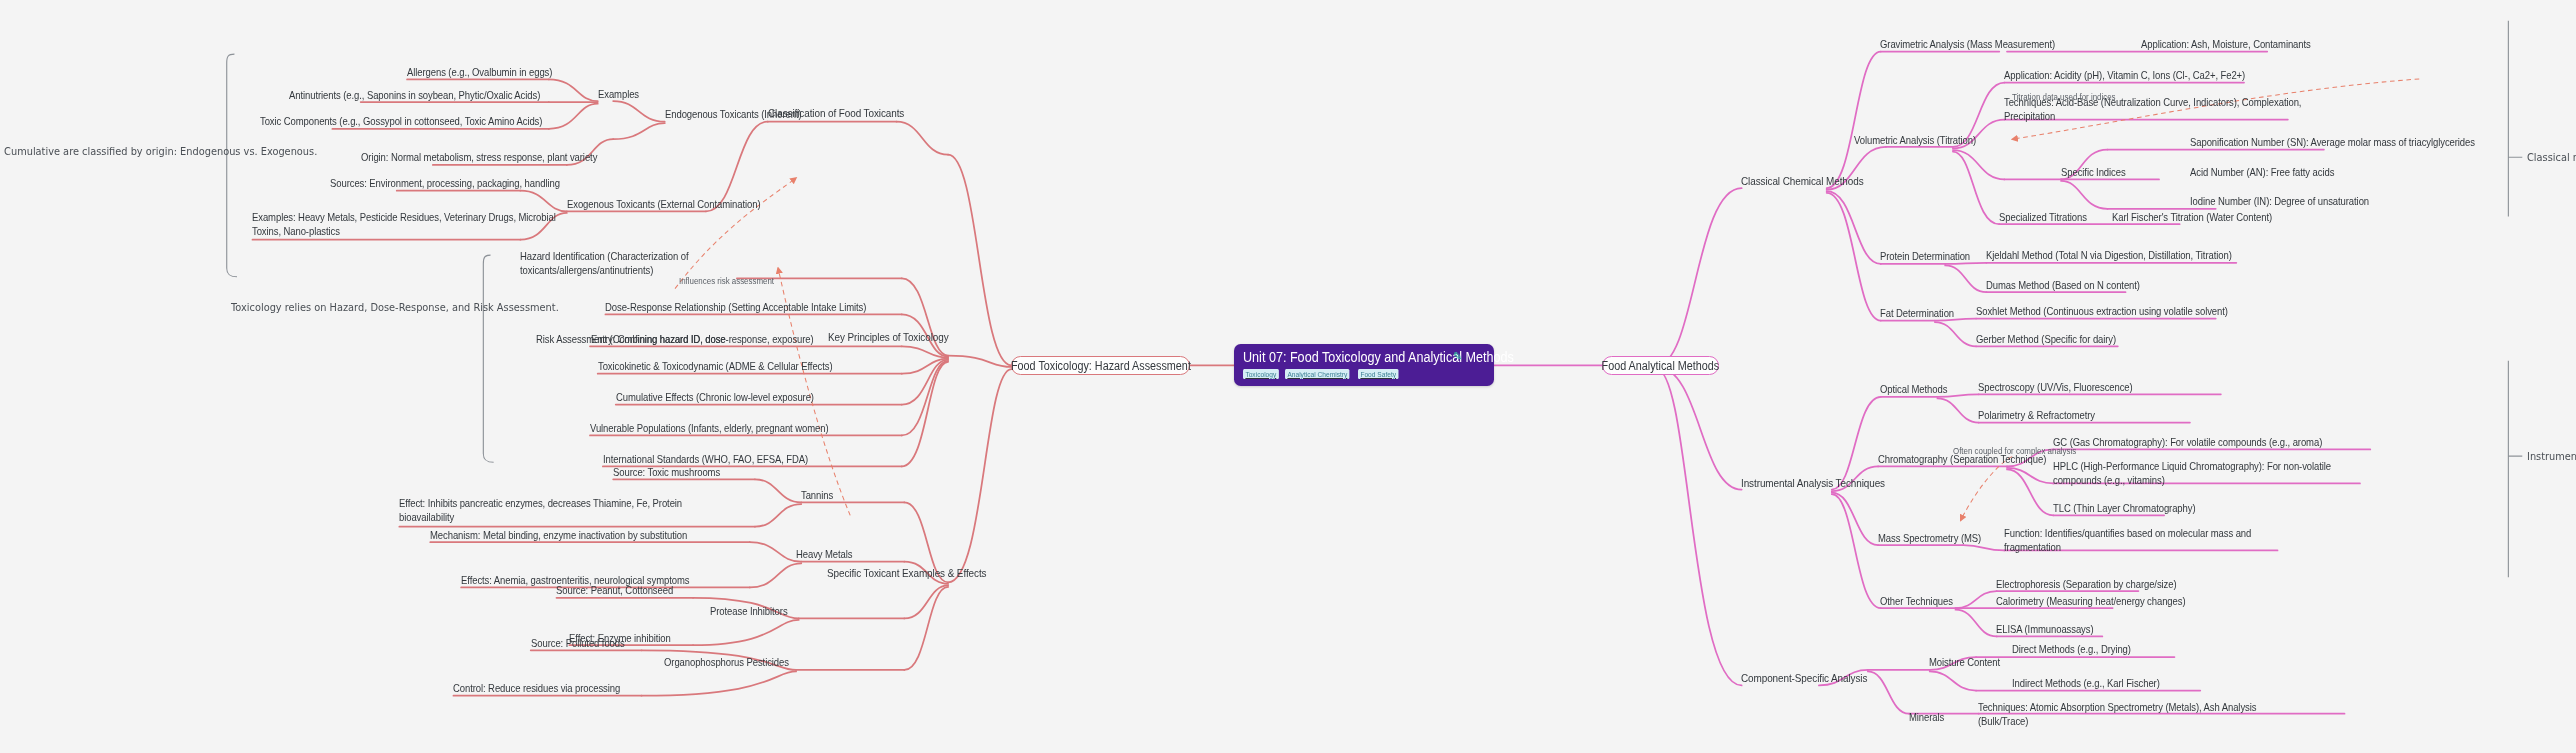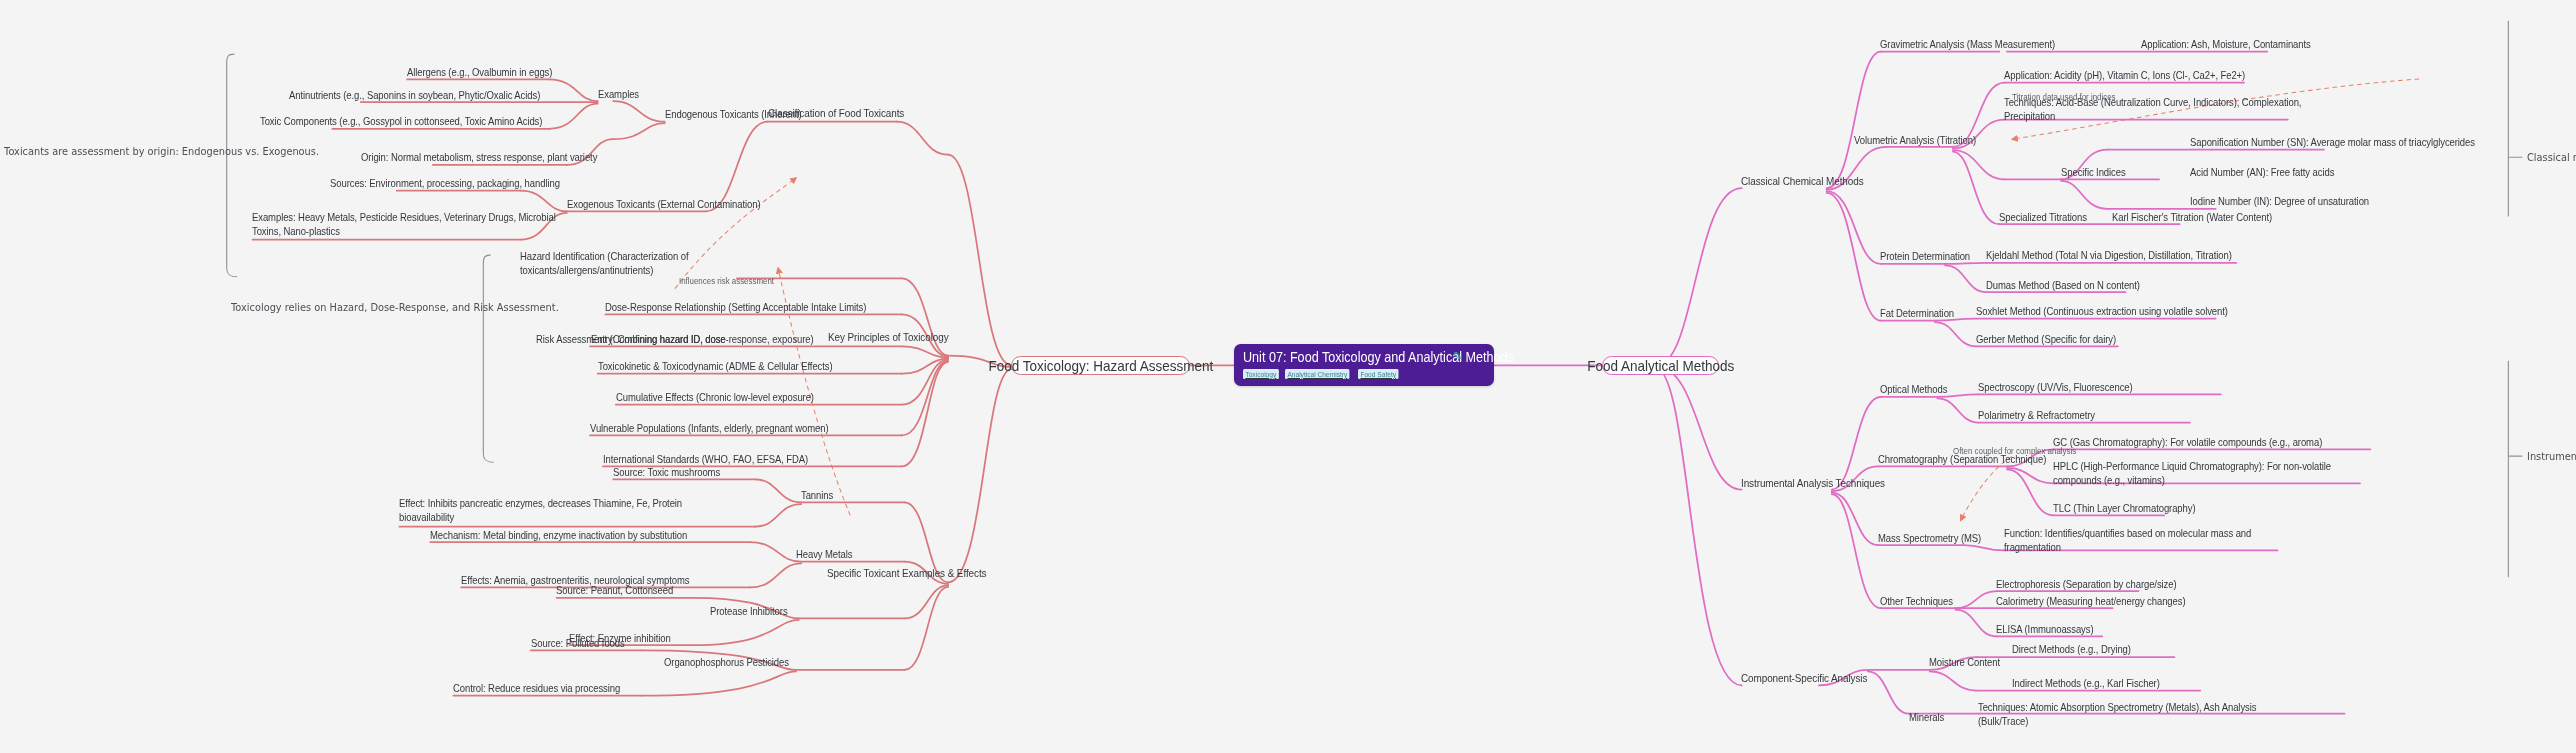--- a/index.html
+++ b/index.html
@@ -23,21 +23,21 @@
       font-family:"Liberation Sans","DejaVu Sans",sans-serif;}
   #root-pencil{position:absolute;left:219px;top:6.2px;font-size:11.3px;color:#35c7a6;}
   #root-tags{position:absolute;left:9.3px;top:25px;display:flex;gap:2.6px;text-decoration:underline;}
   #root-tags .tag{background:#d6eef5;color:#3b7f93;border-radius:1.5px;
       padding:0.5px 2.6px;font-size:7.2px;white-space:nowrap;
       transform:scaleX(.92);transform-origin:left center;}
 
   
   .pill{position:absolute;background:#fdfdfd;border:1.1px solid #d9787c;
       border-radius:10.3px;height:19px;display:flex;align-items:center;
-      justify-content:center;padding:0 8.2px;font-size:15px;color:#33383d;
+      justify-content:center;padding:0 8.2px;font-size:12px;color:#33383d;
       white-space:nowrap;box-sizing:border-box;}
   .pill span{transform:scaleX(.9);display:inline-block;}
   .pill.pink{border-color:#e06cc4;}
 
   
   .annot{position:absolute;font-size:9.8px;color:#4a4f55;white-space:nowrap;
       font-family:"DejaVu Sans","Liberation Sans",sans-serif;}
   .annot-rel{position:absolute;font-size:8.8px;color:#5a5f66;white-space:nowrap;
       transform:scaleX(.9);transform-origin:left center;}
 </style>
@@ -323,19 +323,19 @@
   <div class="lbl" style="left:2012px;top:642px;">Direct Methods (e.g., Drying)</div>
   <div class="lbl" style="left:2012px;top:676px;">Indirect Methods (e.g., Karl Fischer)</div>
   <div class="lbl" style="left:1909px;top:710px;">Minerals</div>
   <div class="lbl" style="left:1978px;top:700px;">Techniques: Atomic Absorption Spectrometry (Metals), Ash Analysis
 (Bulk/Trace)</div>
 
   <div class="annot-rel" style="left:679px;top:276px;">Influences risk assessment</div>
   <div class="annot-rel" style="left:2012px;top:92px;">Titration data used for indices</div>
   <div class="annot-rel" style="left:1953px;top:446px;">Often coupled for complex analysis</div>
 
-  <div class="annot" style="left:4.1px;top:146px;">Toxicants are assessment by origin: Endogenous vs. Exogenous.</div>
+  <div class="annot" style="left:4.1px;top:146px;">Cumulative are classified by origin: Endogenous vs. Exogenous.</div>
   <div class="annot" style="left:231px;top:302px;">Toxicology relies on Hazard, Dose-Response, and Risk Assessment.</div>
   <div class="annot" style="left:2527px;top:152px;">Classical methods quantify components via mass, volume, or ch</div>
   <div class="annot" style="left:2527px;top:451px;">Instrumental methods use light, mass, or separation for complex</div>
 
 </div>
 
 
 </body></html>

